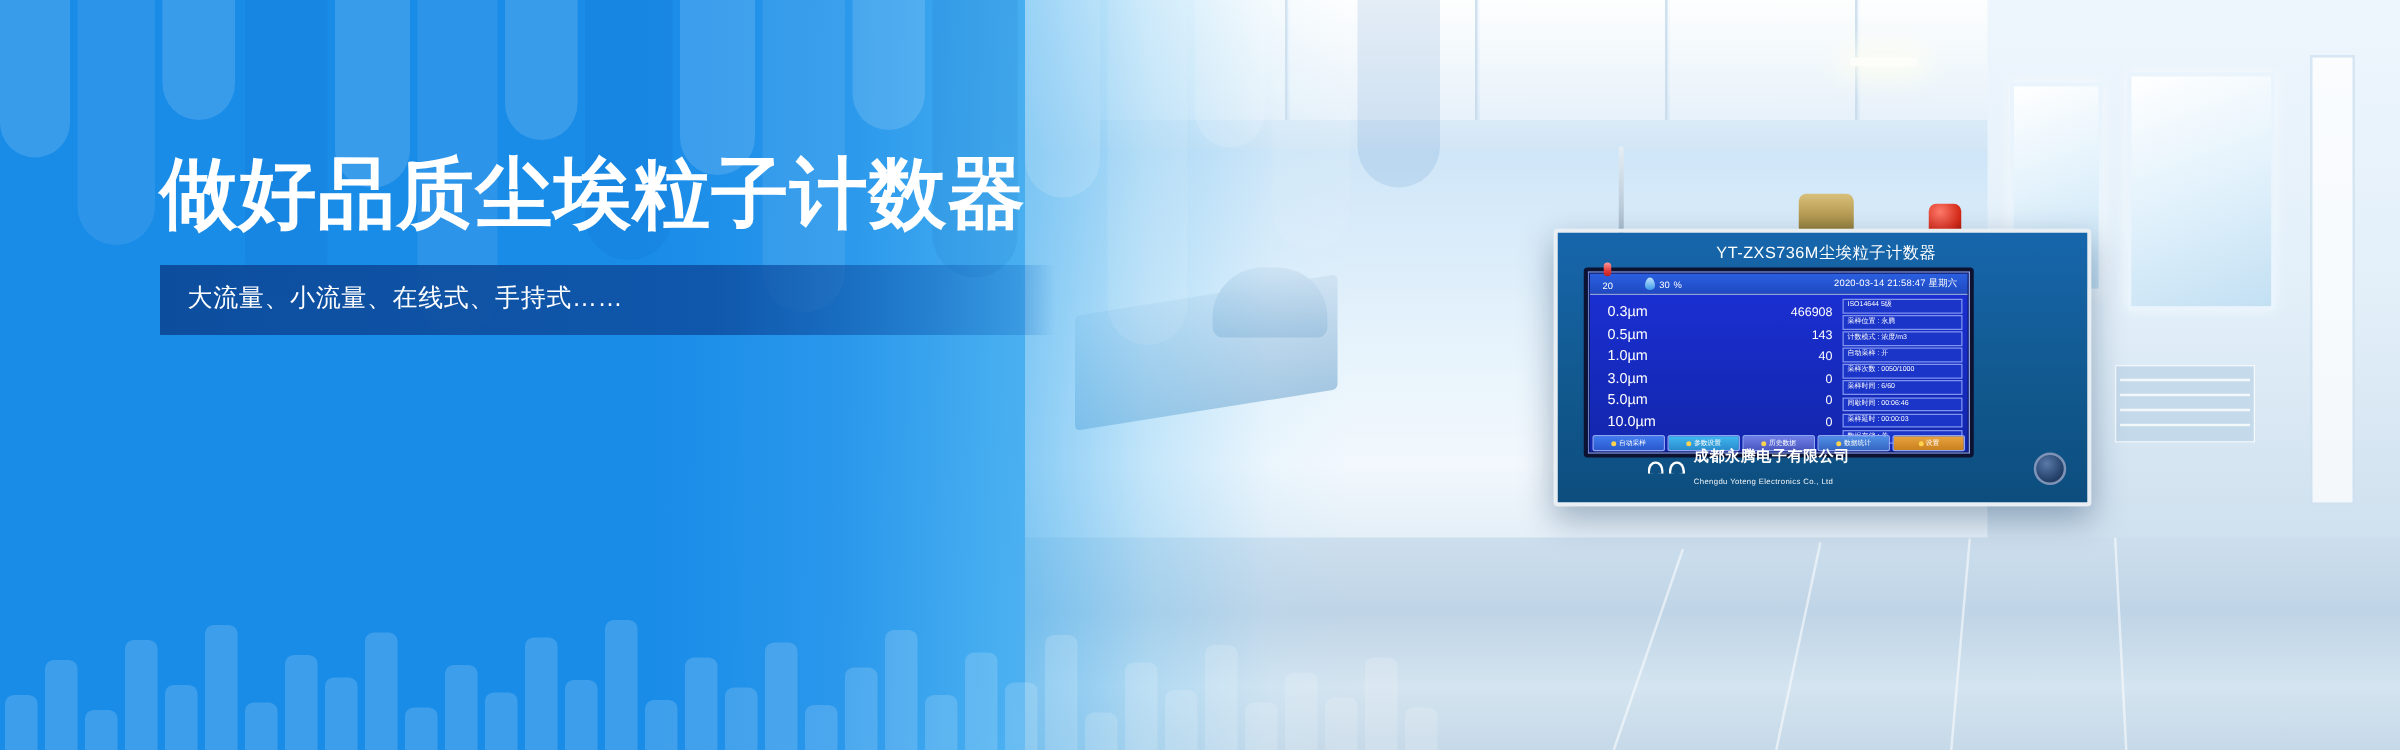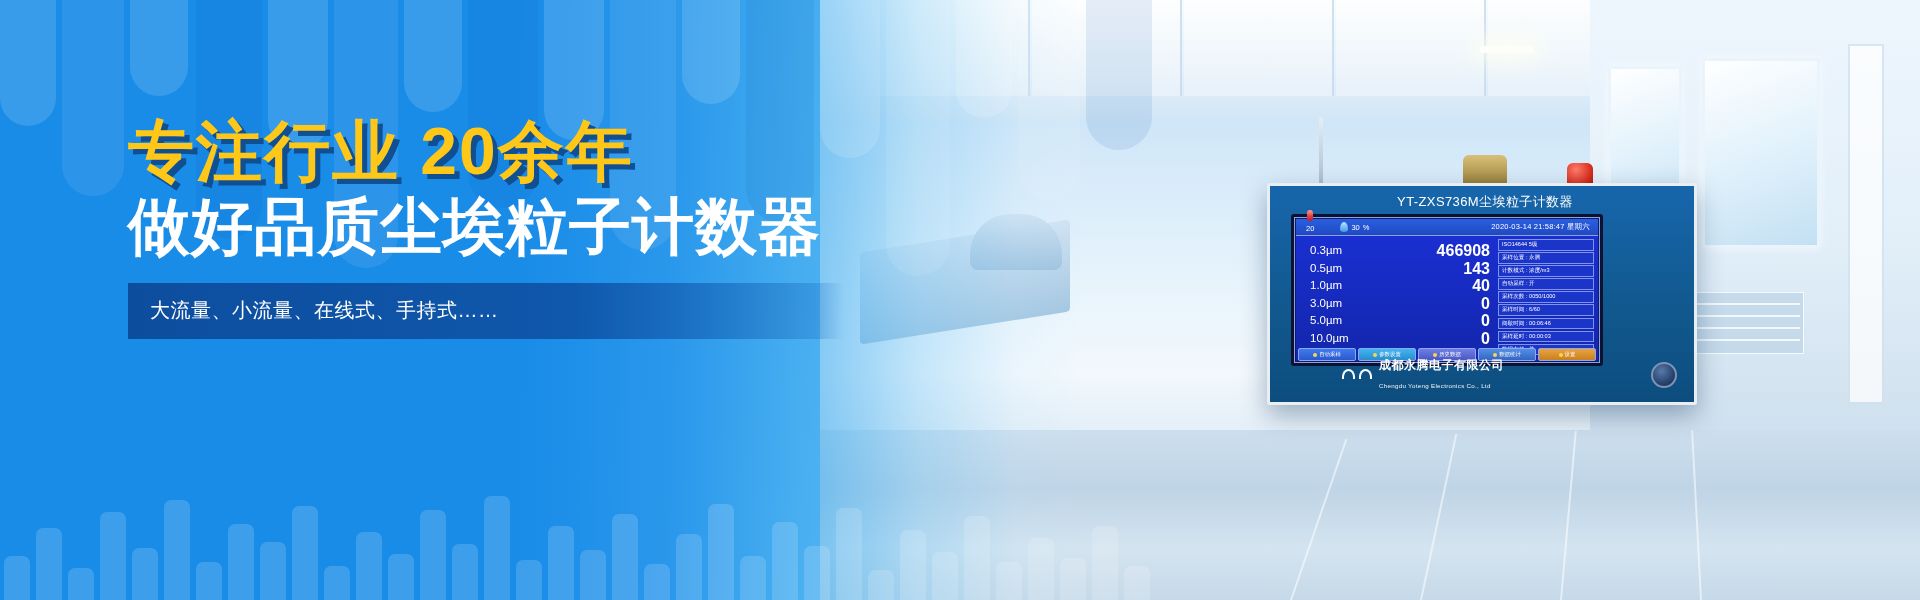--- a/index.html
+++ b/index.html
@@ -118,21 +118,21 @@
   }
   .subline {
     color: #ffffff; font-size: 20px; line-height: 30px; letter-spacing: .5px;
     white-space: nowrap;
   }
   .subline + .subline { margin-top: 6px; }
 
   
   .device {
     position: absolute; left: 1243px; top: 183px;
-    width: 470px; height: 222px; margin-left: 24px;
+    width: 470px; height: 222px;
   }
   .dev-body {
     position: absolute; left: 0; top: 0; width: 430px; height: 222px;
     background: linear-gradient(180deg,#1766ac 0%, #11598f 55%, #0d4d7e 100%);
     border: 3px solid #e8eef2;
     border-radius: 3px;
     box-shadow: 0 10px 26px rgba(0,40,80,.35);
   }
   .dev-antenna {
     position: absolute; left: 52px; top: -66px; width: 4px; height: 70px;
@@ -181,21 +181,21 @@
   .scr-body {
     position: absolute; left: 2px; top: 19px; right: 2px; bottom: 2px;
     background: linear-gradient(180deg,#1a2fd0 0%, #1226ac 100%);
     display: flex;
   }
   .scr-left { width: 200px; padding: 6px 6px 4px 14px; }
   .prow {
     display: flex; justify-content: space-between; align-items: flex-end;
     color: #ffffff; font-size: 11.5px; line-height: 17.5px; font-weight: 500;
   }
-  .prow .pval { font-size: 16px; font-weight: bold; }
+  .prow .pval { font-size: 10px; }
   .scr-right {
     flex: 1; padding: 3px 4px 3px 2px;
     display: flex; flex-direction: column; gap: 1.5px;
   }
   .srow {
     background: #1b35c8; border: 1px solid #7f93ef;
     color: #ffffff; font-size: 5.6px; line-height: 9.6px;
     padding: 0 3px; white-space: nowrap; overflow: hidden;
   }
   .scr-btns {
@@ -334,21 +334,20 @@
     <div class="eqbar" style="left:932px; width:26px; height:48px;"></div>
     <div class="eqbar" style="left:964px; width:26px; height:84px;"></div>
     <div class="eqbar" style="left:996px; width:26px; height:38px;"></div>
     <div class="eqbar" style="left:1028px;width:26px; height:62px;"></div>
     <div class="eqbar" style="left:1060px;width:26px; height:42px;"></div>
     <div class="eqbar" style="left:1092px;width:26px; height:74px;"></div>
     <div class="eqbar" style="left:1124px;width:26px; height:34px;"></div>
   </div>
 
   <div class="copy">
-    <div class="headline1">专注行业 20余年</div>
     <div class="headline2">做好品质尘埃粒子计数器</div>
     <div class="subband">
       <div class="subline">大流量、小流量、在线式、手持式……</div>
     </div>
   </div>
 
   <div class="device">
     <div class="dev-antenna"></div>
     <div class="dev-knob"></div>
     <div class="dev-lamp"></div>

